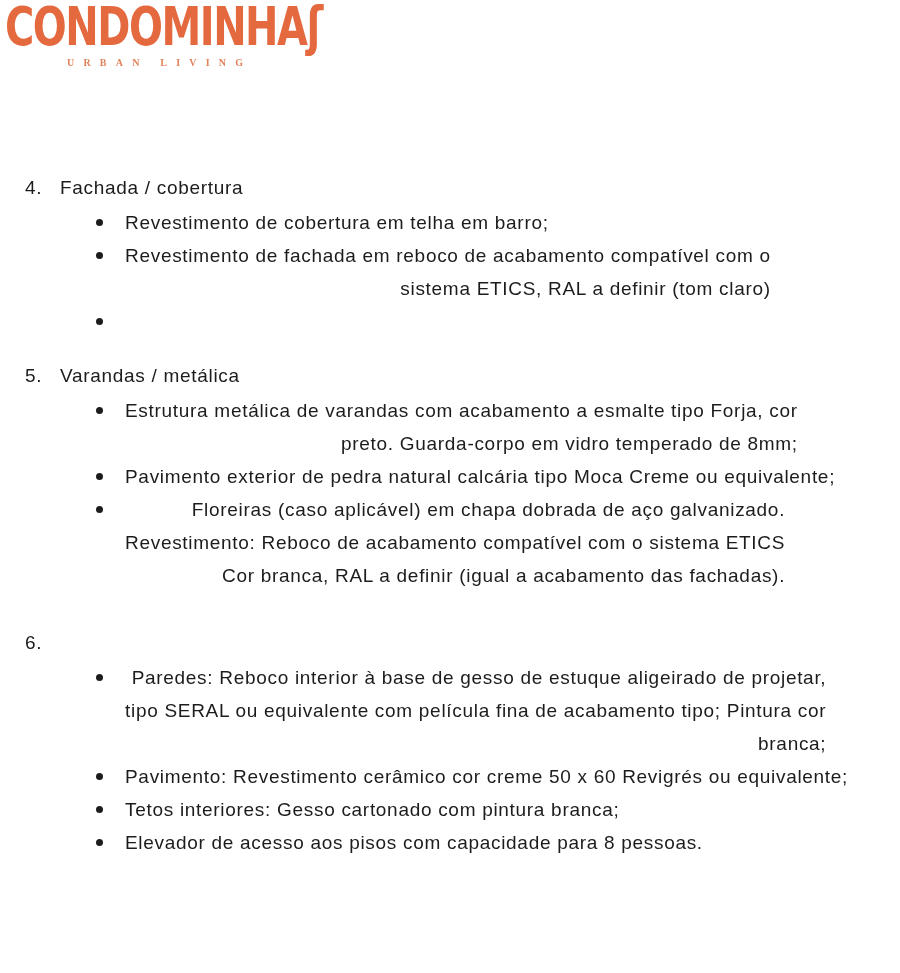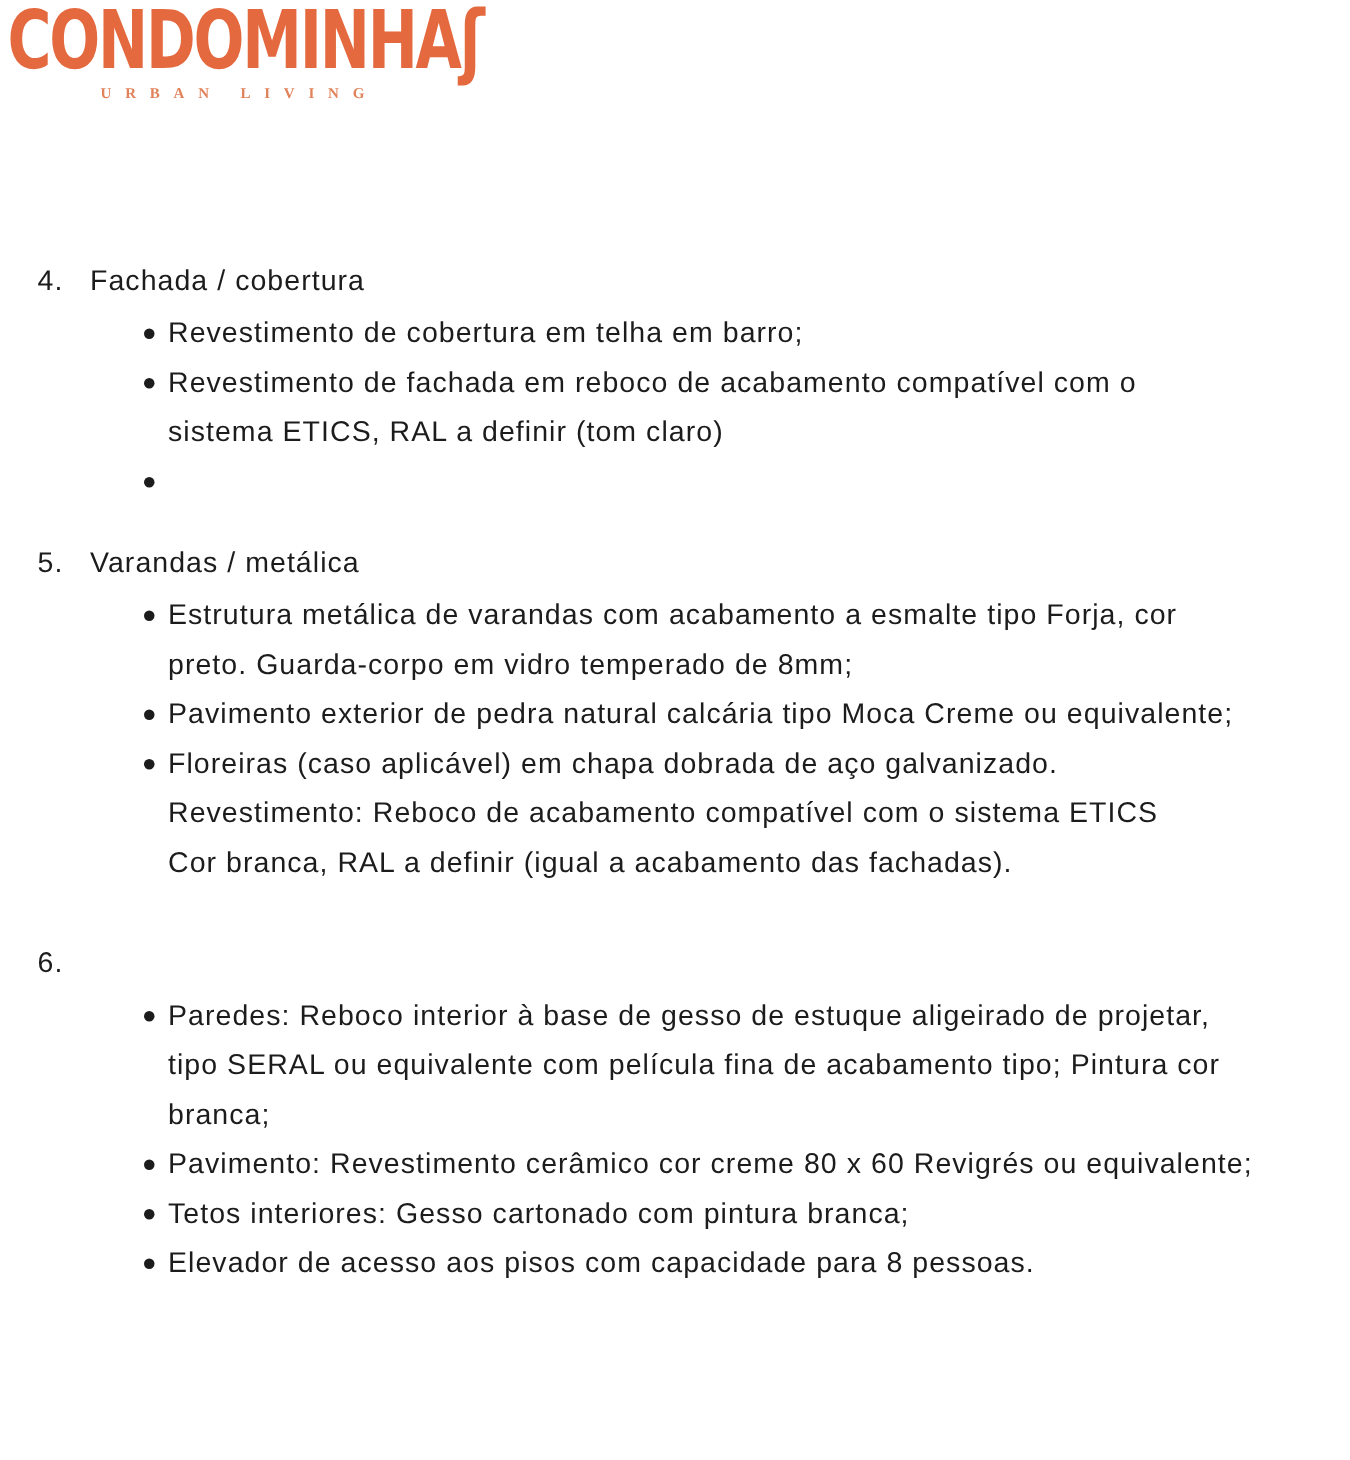--- a/index.html
+++ b/index.html
@@ -68,22 +68,23 @@
   }
   .bullet-dot {
     flex: none;
     width: 7px;
     height: 7px;
     border-radius: 50%;
     background: #1c1c1c;
     margin-top: 13px;
   }
   .bullet-text {
-    margin-left: 9px;
+    margin-left: 22px;
     white-space: pre-line;
+    text-align: right;
   }
 </style>
 </head>
 <body>
 
 <header class="logo-block">
   <div class="logo-wordmark">CONDOMINHAʃ</div>
   <div class="logo-tagline">URBAN LIVING</div>
 </header>
 
@@ -140,21 +141,21 @@
     </div>
     <ul class="bullet-list">
       <li class="bullet-item">
         <span class="bullet-dot"></span>
         <span class="bullet-text">Paredes: Reboco interior à base de gesso de estuque aligeirado de projetar,
 tipo SERAL ou equivalente com película fina de acabamento tipo; Pintura cor
 branca;</span>
       </li>
       <li class="bullet-item">
         <span class="bullet-dot"></span>
-        <span class="bullet-text">Pavimento: Revestimento cerâmico cor creme 80 x 60 Revigrés ou equivalente;</span>
+        <span class="bullet-text">Pavimento: Revestimento cerâmico cor creme 50 x 60 Revigrés ou equivalente;</span>
       </li>
       <li class="bullet-item">
         <span class="bullet-dot"></span>
         <span class="bullet-text">Tetos interiores: Gesso cartonado com pintura branca;</span>
       </li>
       <li class="bullet-item">
         <span class="bullet-dot"></span>
         <span class="bullet-text">Elevador de acesso aos pisos com capacidade para 8 pessoas.</span>
       </li>
     </ul>

